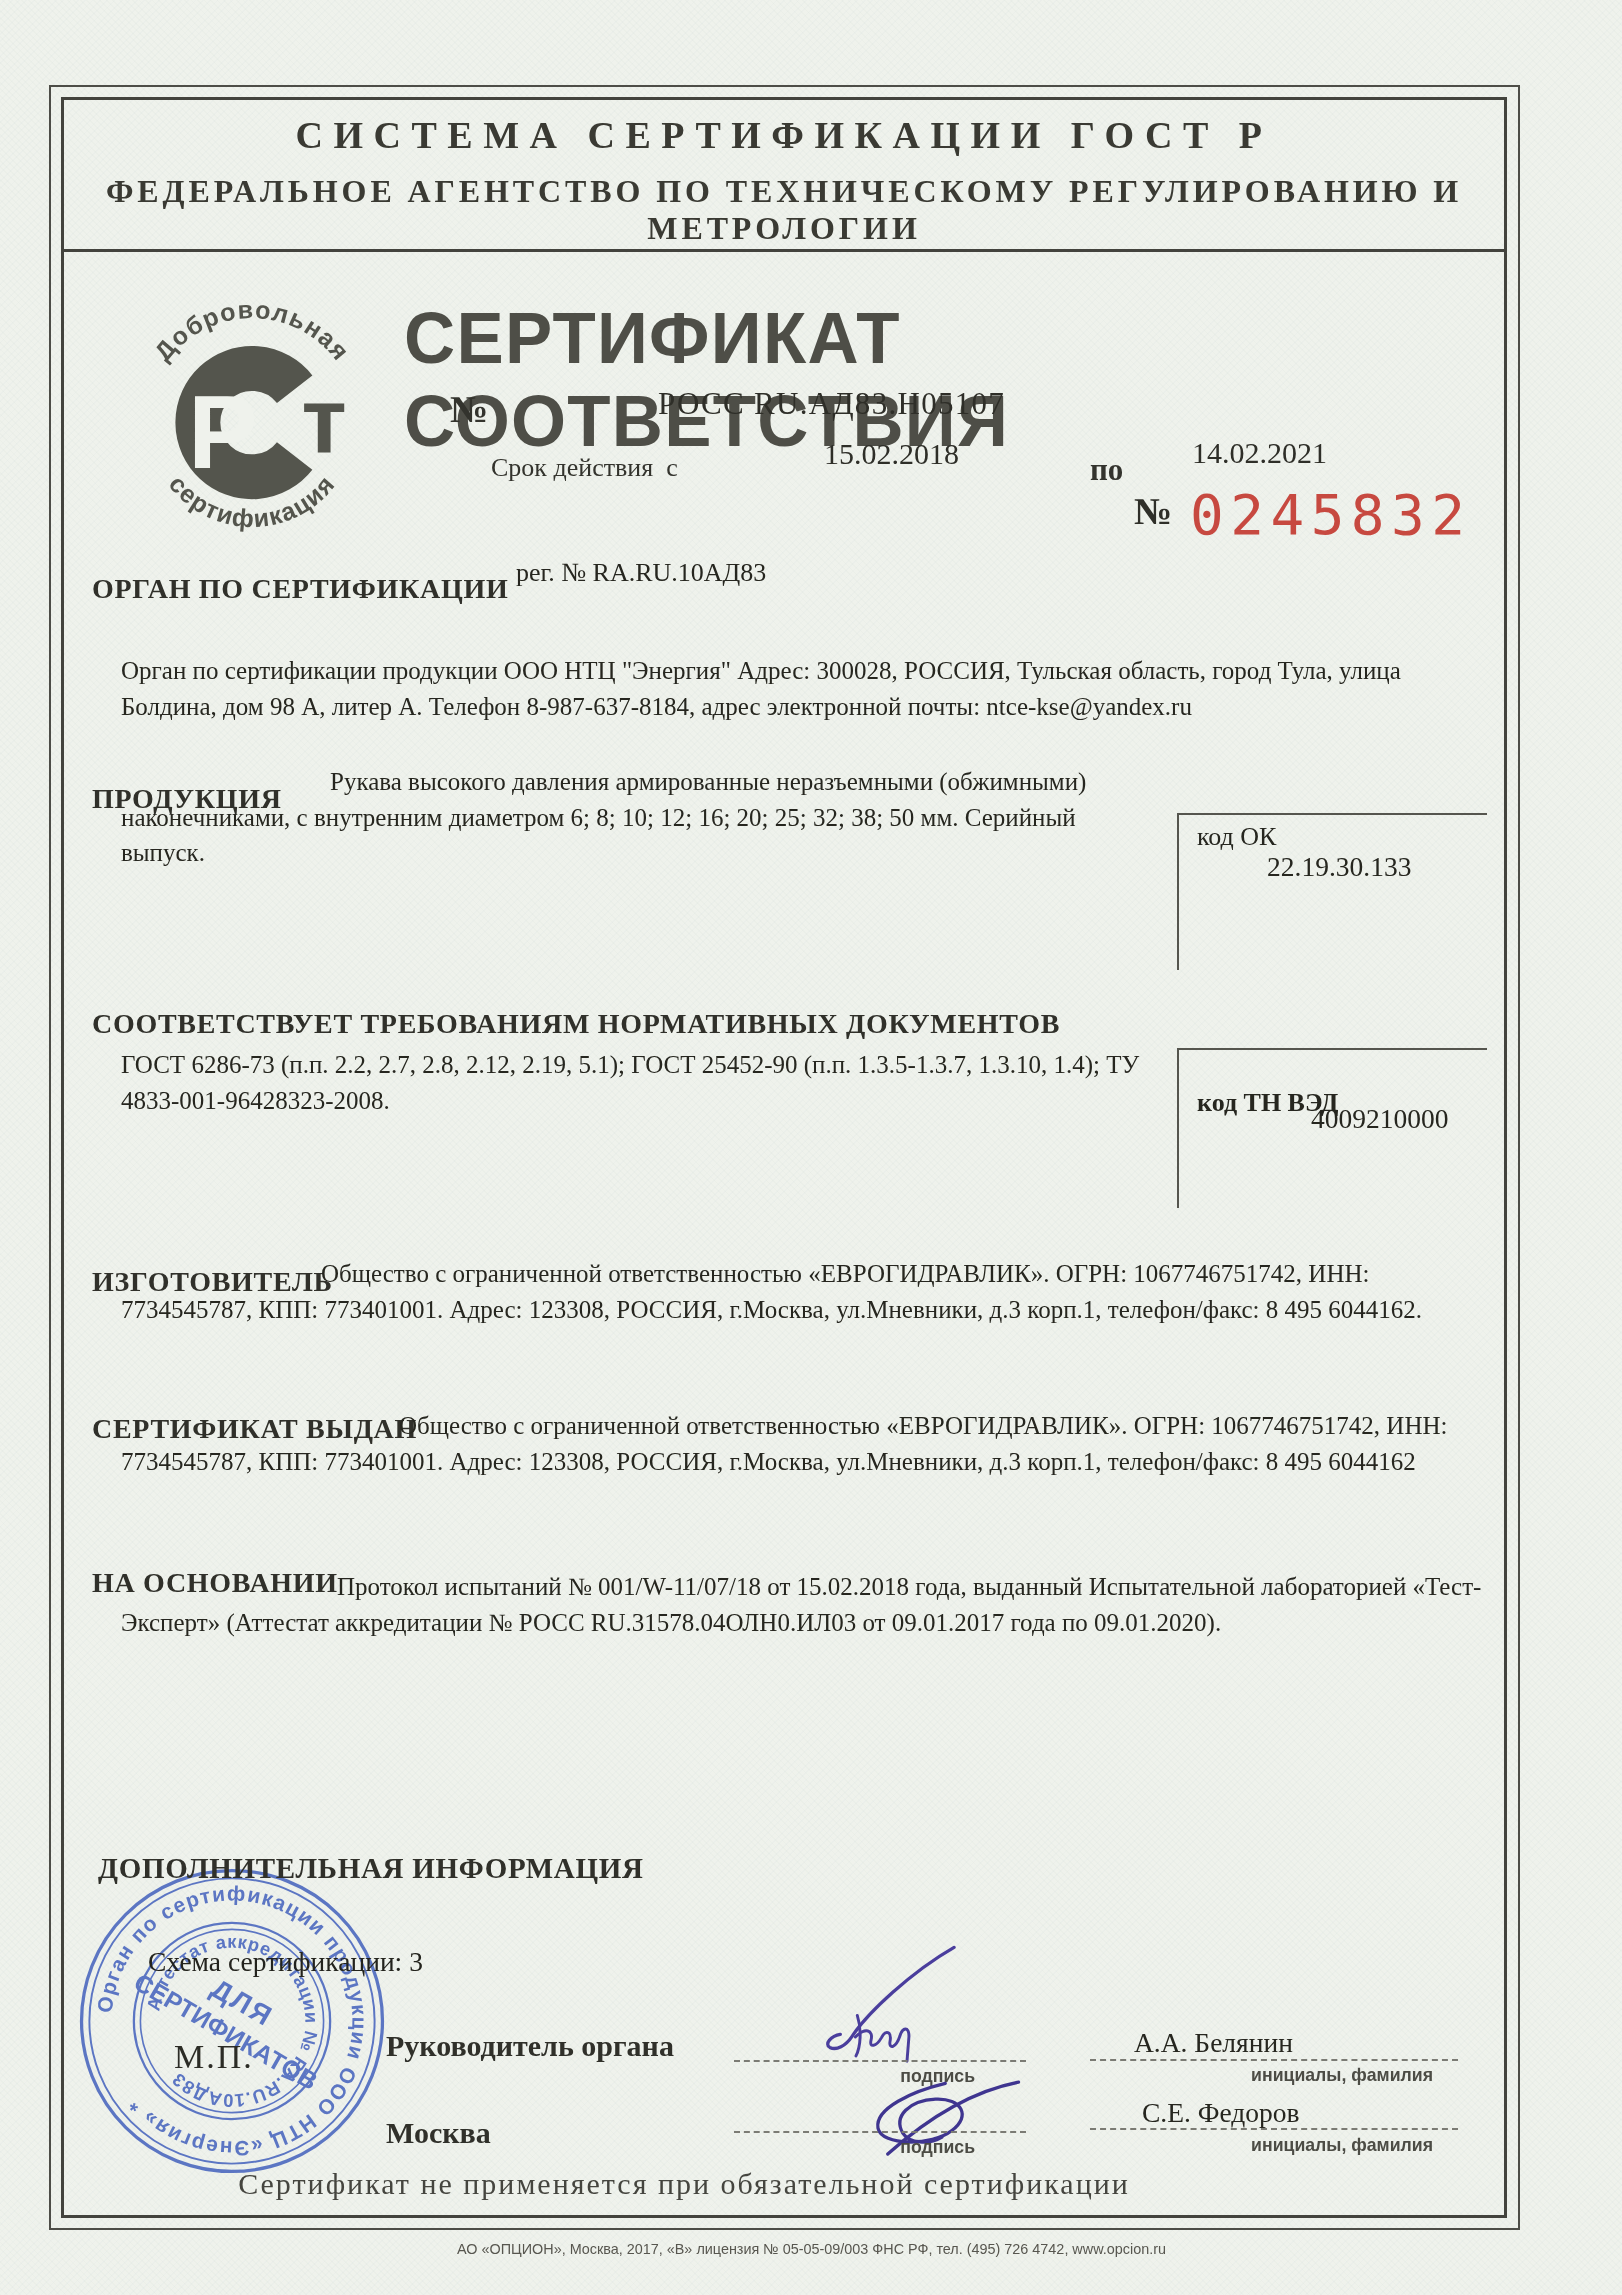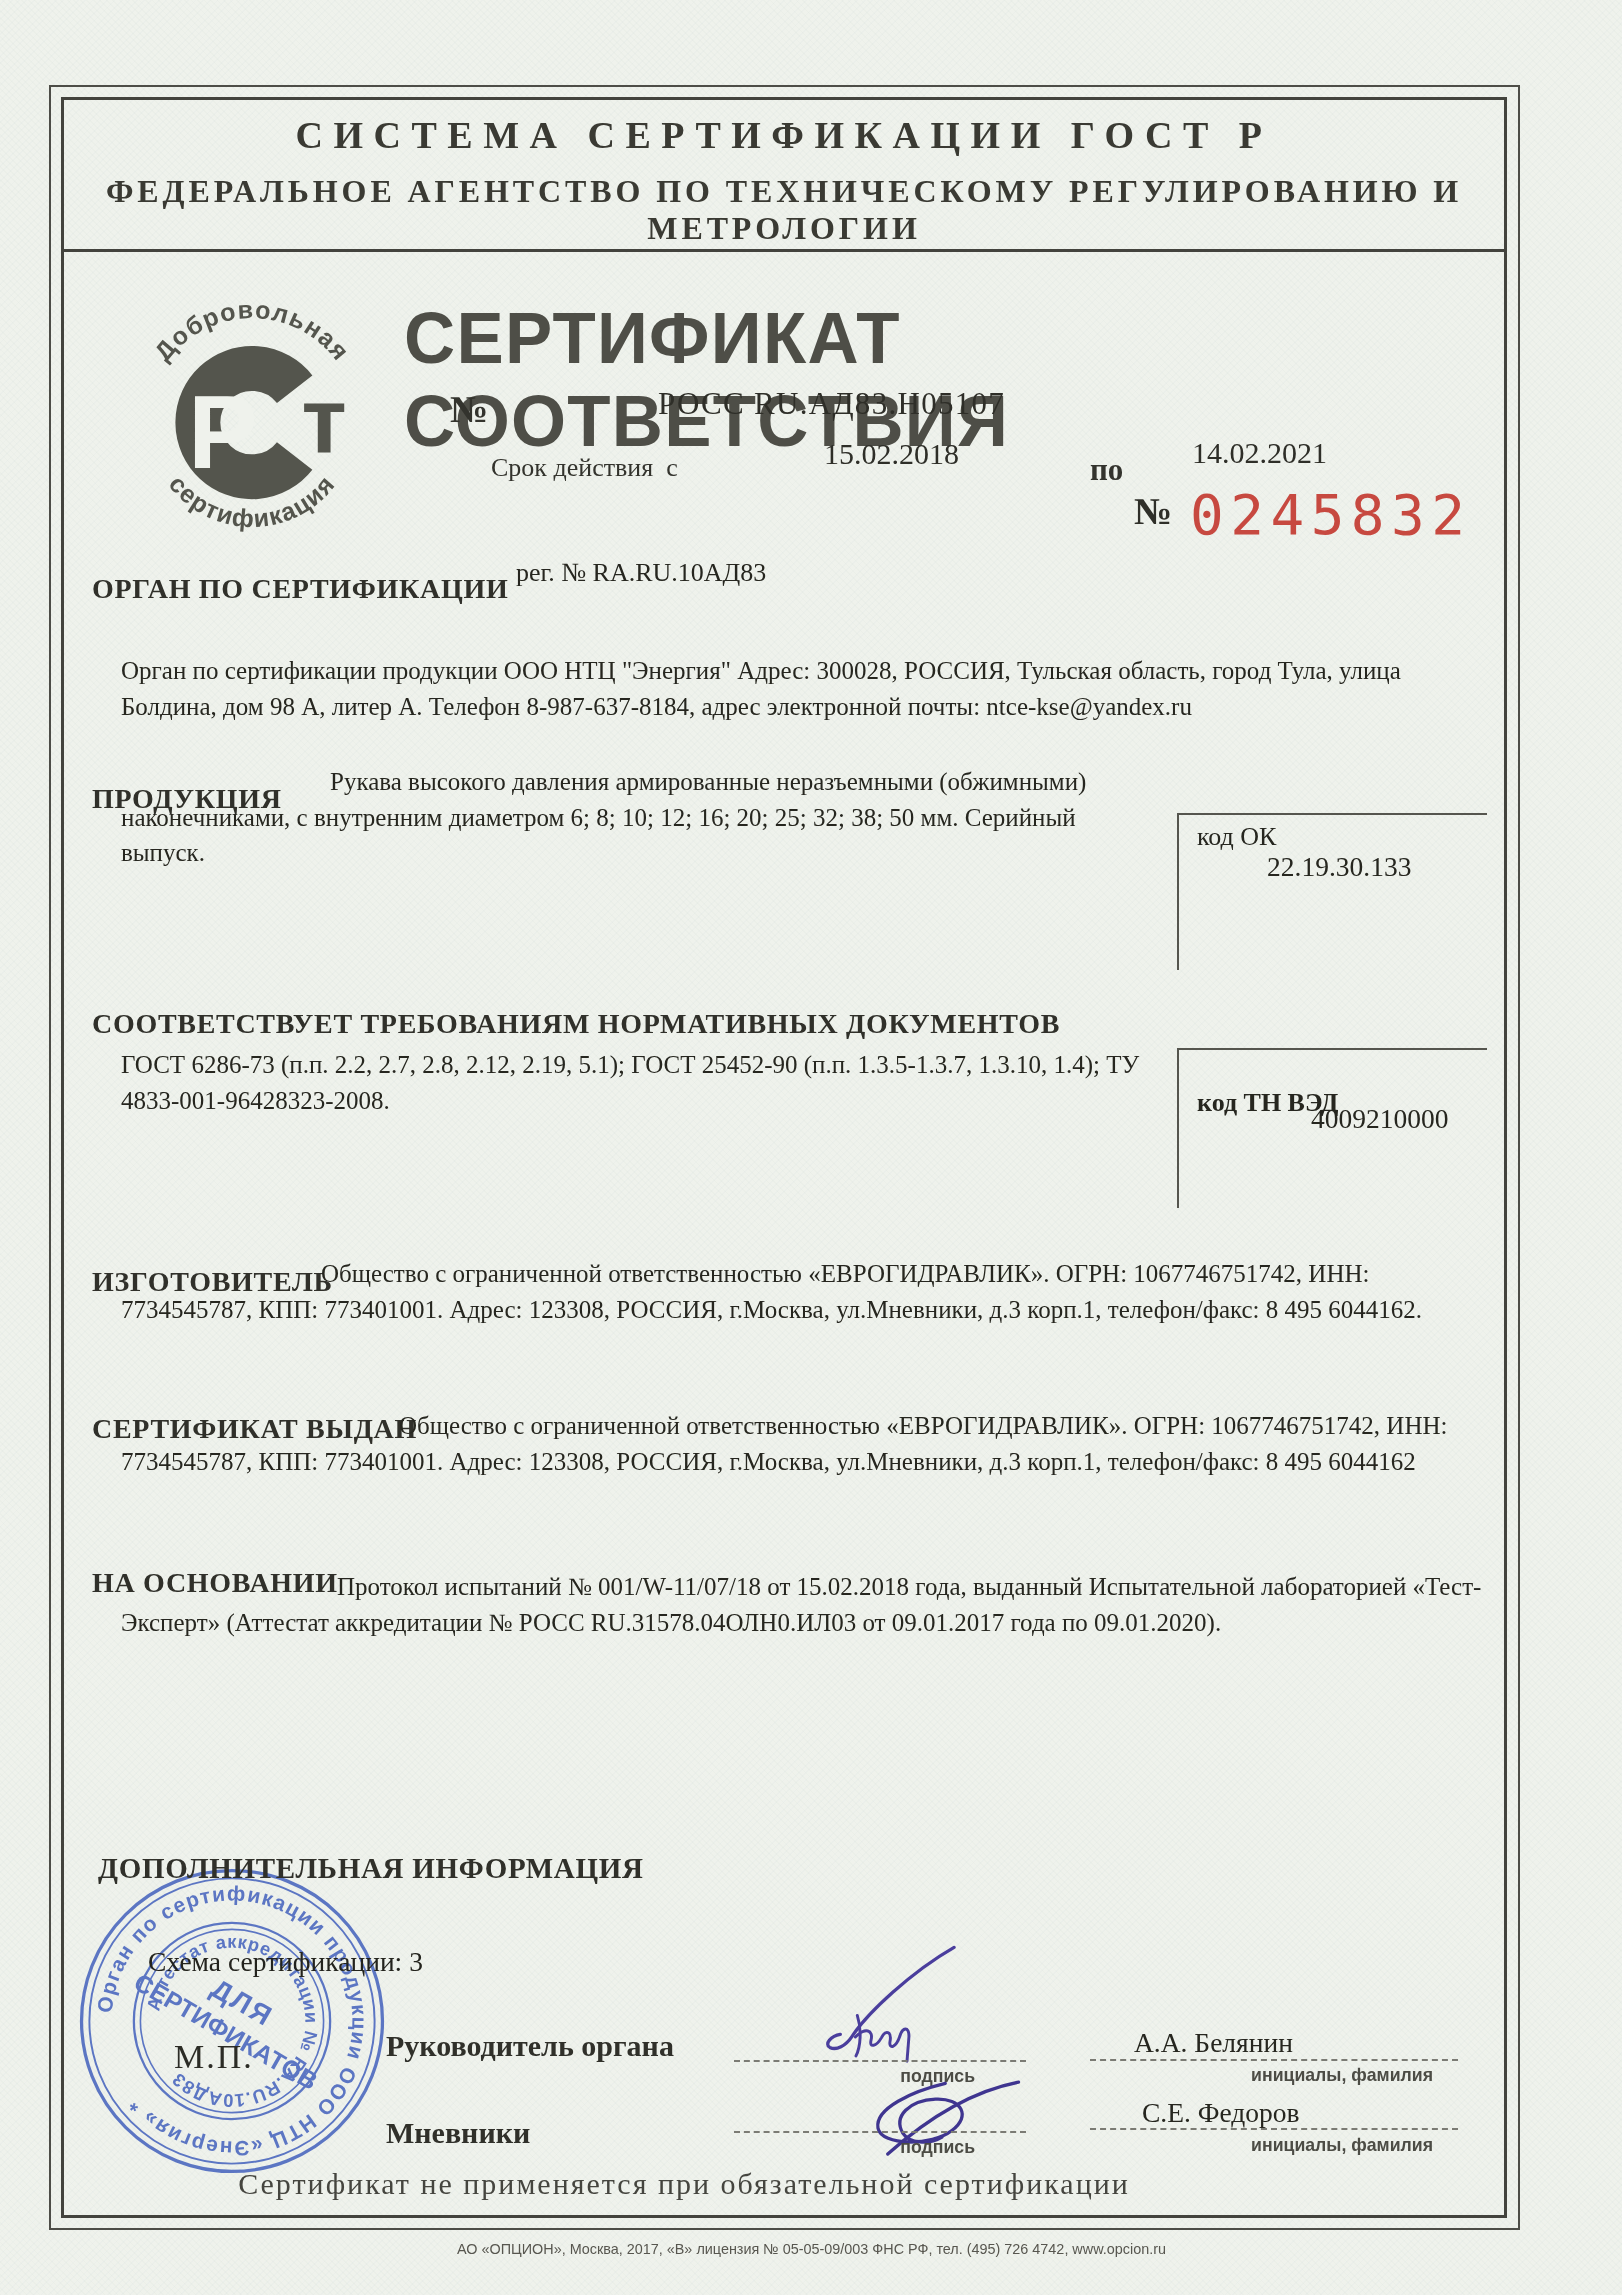--- a/index.html
+++ b/index.html
@@ -138,21 +138,21 @@
   <svg class="abs" style="left:805px; top:1938px;" width="170" height="126" viewBox="0 0 260 192">
     <path d="M 228 14 C 162 52, 96 114, 72 150 C 62 165, 48 172, 38 167 C 29 162, 40 149, 54 147" fill="none" stroke="#4a3e9d" stroke-width="5" stroke-linecap="round"></path>
     <path d="M 80 118 C 87 140, 85 166, 78 180 M 77 151 C 92 136, 105 140, 101 156 C 98 168, 109 166, 117 152 C 123 140, 133 142, 130 158 C 128 170, 139 168, 145 150 C 149 136, 159 134, 159 150 L 156 188" fill="none" stroke="#4a3e9d" stroke-width="4.5" stroke-linecap="round"></path>
   </svg>
   <div class="abs sig-line" style="left:734px; top:2060px; width:292px;"></div>
   <div class="abs cap" style="left:779px; top:2066px; width:196px;">подпись</div>
   <div class="abs ser name" style="left:1134px; top:2027px;">А.А. Белянин</div>
   <div class="abs sig-line" style="left:1090px; top:2059px; width:368px;"></div>
   <div class="abs cap" style="left:1112px; top:2065px; width:321px;">инициалы, фамилия</div>
 
-  <div class="abs ser role" style="left:386px; top:2116px;">Мневники</div>
+  <div class="abs ser role" style="left:386px; top:2116px;">Москва</div>
   <svg class="abs" style="left:847px; top:2073px;" width="177" height="85" viewBox="0 0 270 130">
     <path d="M 150 16 C 100 28, 42 54, 47 84 C 52 112, 130 112, 160 88 C 190 66, 175 38, 135 40 C 95 42, 70 66, 85 92 C 95 108, 125 110, 145 98" fill="none" stroke="#3f3590" stroke-width="5" stroke-linecap="round"></path>
     <path d="M 262 14 C 190 28, 120 72, 62 124" fill="none" stroke="#3f3590" stroke-width="5" stroke-linecap="round"></path>
   </svg>
   <div class="abs sig-line" style="left:734px; top:2131px; width:292px;"></div>
   <div class="abs cap" style="left:779px; top:2137px; width:196px;">подпись</div>
   <div class="abs ser name" style="left:1134px; top:2097px;margin-left:8px;">С.Е. Федоров</div>
   <div class="abs sig-line" style="left:1090px; top:2128px; width:368px;"></div>
   <div class="abs cap" style="left:1112px; top:2135px; width:321px;">инициалы, фамилия</div>
 

